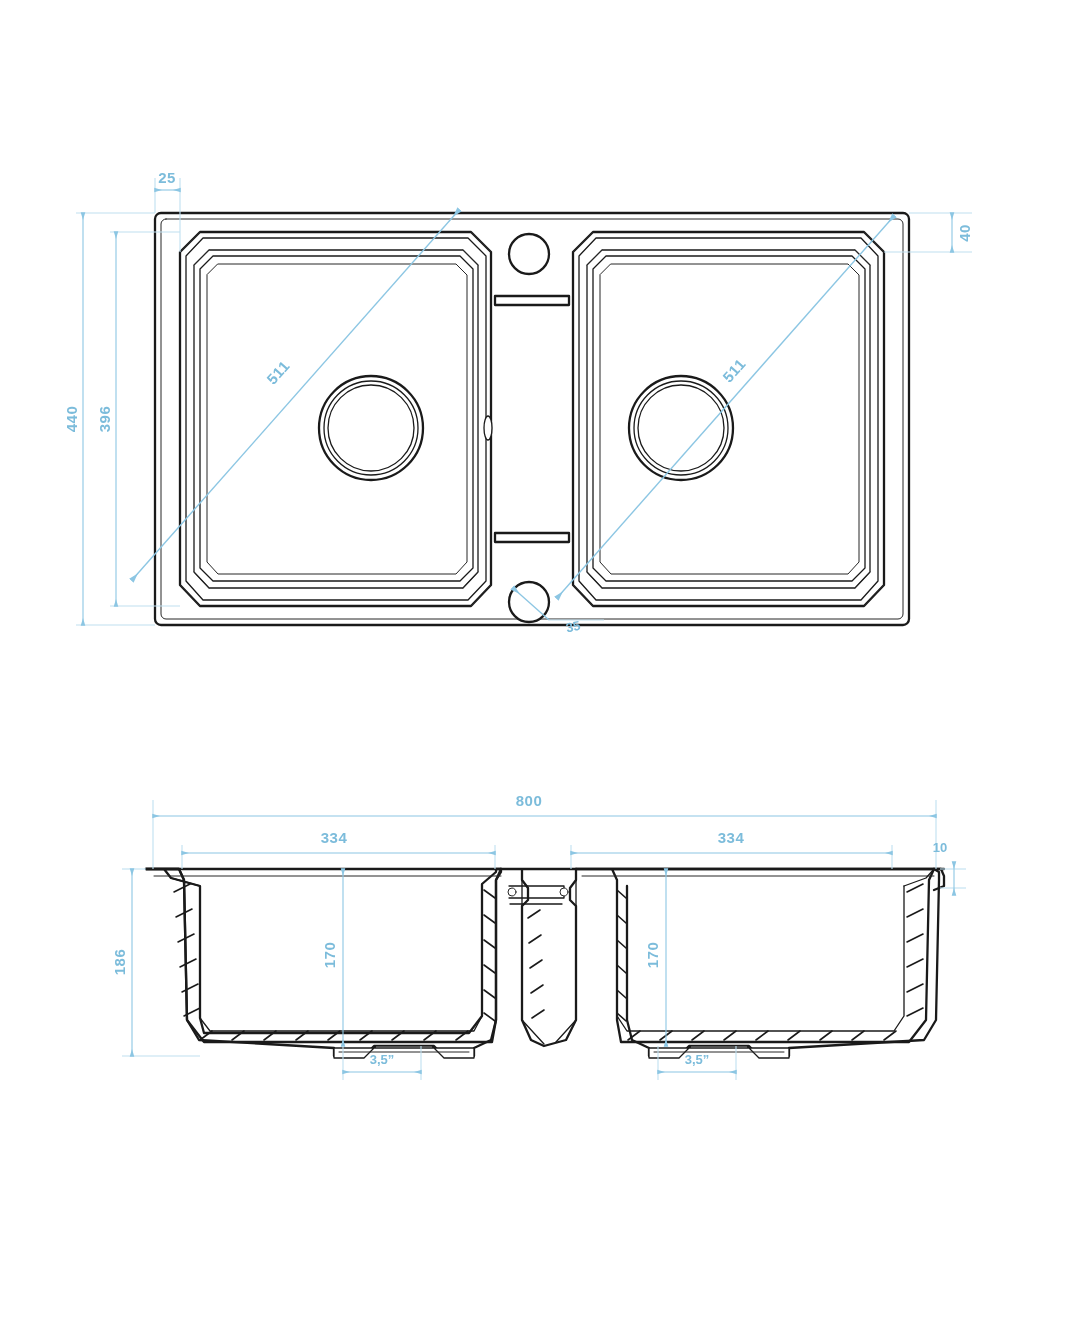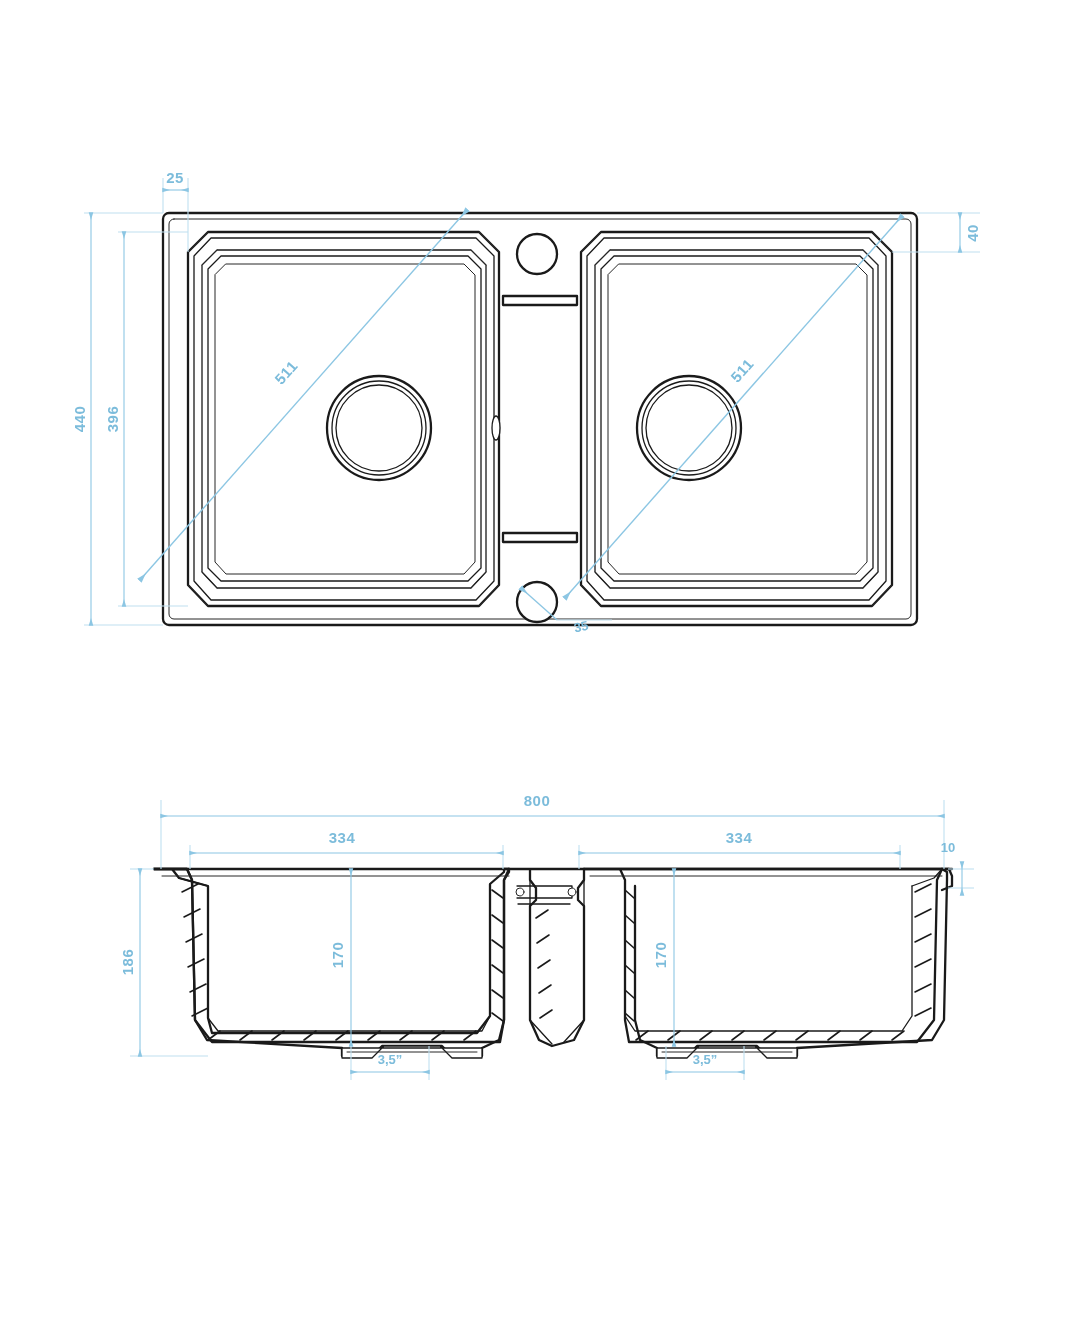--- a/index.html
+++ b/index.html
@@ -10,21 +10,21 @@
   }
   body {
     width: 1080px;
     height: 1342px;
     position: relative;
     overflow: hidden;
     font-family: "Liberation Sans", sans-serif;
   }
   #drawing-root {
     position: absolute;
-    left: 12px;
+    left: 4px;
     top: 0;
     width: 1058px;
     height: 1342px;
   }
   svg#tech-drawing {
     display: block;
     width: 1080px;
     height: 1342px;
     background: #ffffff;
   }

